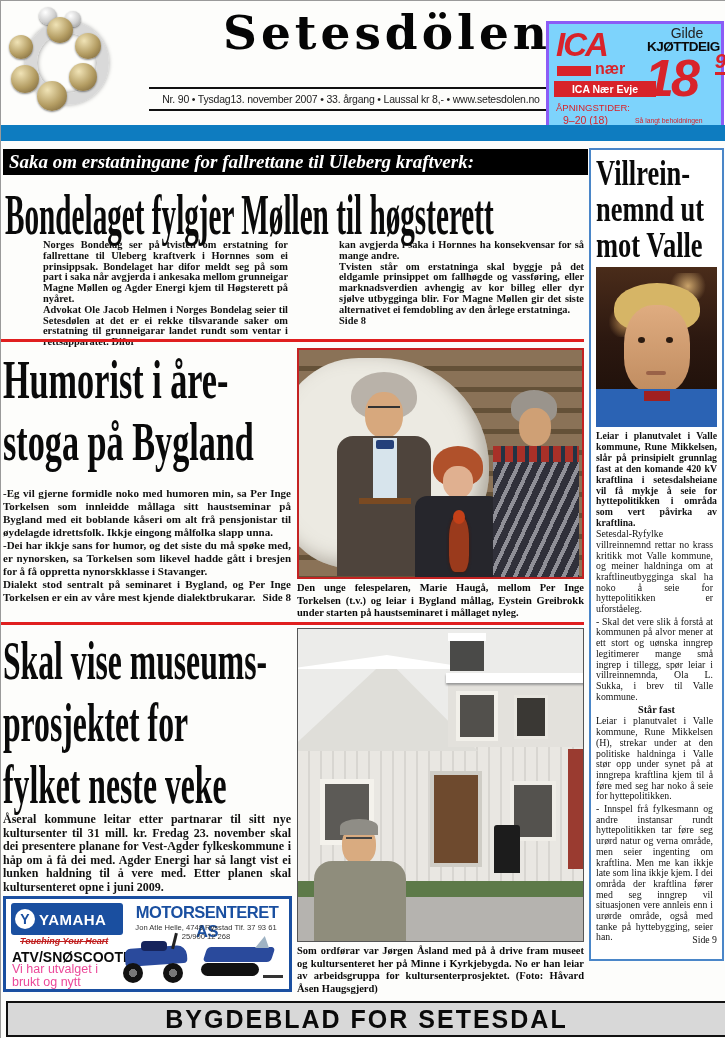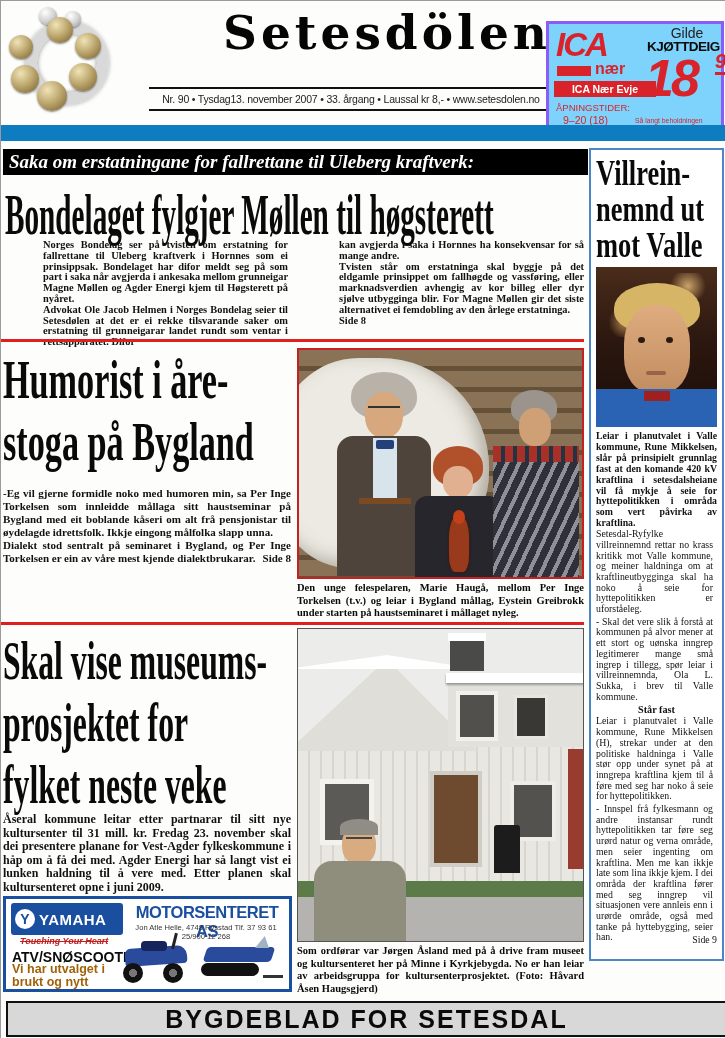--- a/index.html
+++ b/index.html
@@ -85,21 +85,21 @@
   .yam-fork{width:20px;height:20px;border-radius:50%;background:#fff;color:#1a4fa0;
         font-family:"Liberation Sans",sans-serif;font-weight:800;font-size:14px;line-height:20px;text-align:center;}
   .yam-word{color:#fff;font-family:"Liberation Sans",sans-serif;font-weight:800;font-size:15px;letter-spacing:0.5px;}
   .yam-tag{position:absolute;left:14px;top:37px;color:#c02020;font-style:italic;font-weight:bold;
         font-family:Liberation Sans, sans-serif;font-size:9px;text-decoration:line-through;}
   .yam-title{position:absolute;left:122px;top:4px;width:158px;color:#1a4fa0;text-align:center;
         font-family:"Liberation Sans",sans-serif;font-weight:800;font-size:16.5px;letter-spacing:-0.5px;}
   .yam-addr{position:absolute;left:120px;top:24px;width:160px;text-align:center;color:#333;
         font-family:"Liberation Sans",sans-serif;font-size:7.6px;}
   .yam-l1{position:absolute;left:6px;top:50px;font-family:"Liberation Sans",sans-serif;font-weight:800;font-size:14px;color:#0a0a0a;}
-  .yam-l2{position:absolute;left:6px;top:64px;width:108px;font-family:"Liberation Sans",sans-serif;font-weight:700;font-size:12.5px;line-height:13px;color:#a16207;}
+  .yam-l2{position:absolute;left:6px;top:64px;width:108px;font-family:"Liberation Sans",sans-serif;font-weight:400;font-size:12.5px;line-height:13px;color:#ec4899;}
   .veh{position:absolute;right:2px;bottom:2px;width:170px;height:56px;}
   
   .sidebar{position:absolute;left:588px;top:147px;width:135px;height:813px;border:2px solid #4a86c8;
         background:#fff;box-sizing:border-box;padding:4px 5px;overflow:hidden;}
   .sb-hbox{height:36px;}
   .sb-line{font-size:27px;transform:scale(0.98,1.3);}
   .sb-photo{position:relative;width:121px;height:160px;margin-top:5px;overflow:hidden;
         background:linear-gradient(180deg,#4a2c1a 0%,#2c1810 45%,#190d07 100%);}
   .sb-cap{font-weight:bold;font-size:9.8px;line-height:10.9px;text-align:justify;margin-top:4px;}
   .sb-body p{font-size:9.8px;line-height:10.7px;text-align:justify;margin:0 4px 2px 0;}
@@ -169,20 +169,21 @@
 
   <div class="hum-col">
     <div class="h2-box">
         <div class="hl-line hum-line">Humorist i åre-</div>
       </div>
     <div class="h2-box">
         <div class="hl-line hum-line">stoga på Bygland</div>
       </div>
     <div class="hum-body">
       <p>-Eg vil gjerne formidle noko med humoren min, sa Per Inge Torkelsen som innleidde mållaga sitt haustseminar på Bygland med eit boblande kåseri om alt frå pensjonistar til øydelagde idrettsfolk. Ikkje eingong målfolka slapp unna.</p>
+      <p>-Dei har ikkje sans for humor, og det siste du må spøke med, er nynorsken, sa Torkelsen som likevel hadde gått i bresjen for å få oppretta nynorskklasse i Stavanger.</p>
       <p>Dialekt stod sentralt på seminaret i Bygland, og Per Inge Torkelsen er ein av våre mest kjende dialektbrukarar.</p>
       <div class="pref-inline">Side 8</div>
     </div>
   </div>
 
   <div class="ph-group">
     <div class="canvas"></div>
 
     <div class="pg" style="left:52px;top:22px;width:66px;height:48px;background:#b9b2a9;border-radius:50% 50% 44% 44%;"></div>
     <div class="pg" style="left:66px;top:42px;width:38px;height:46px;background:#d7a87d;border-radius:46%;"></div>

